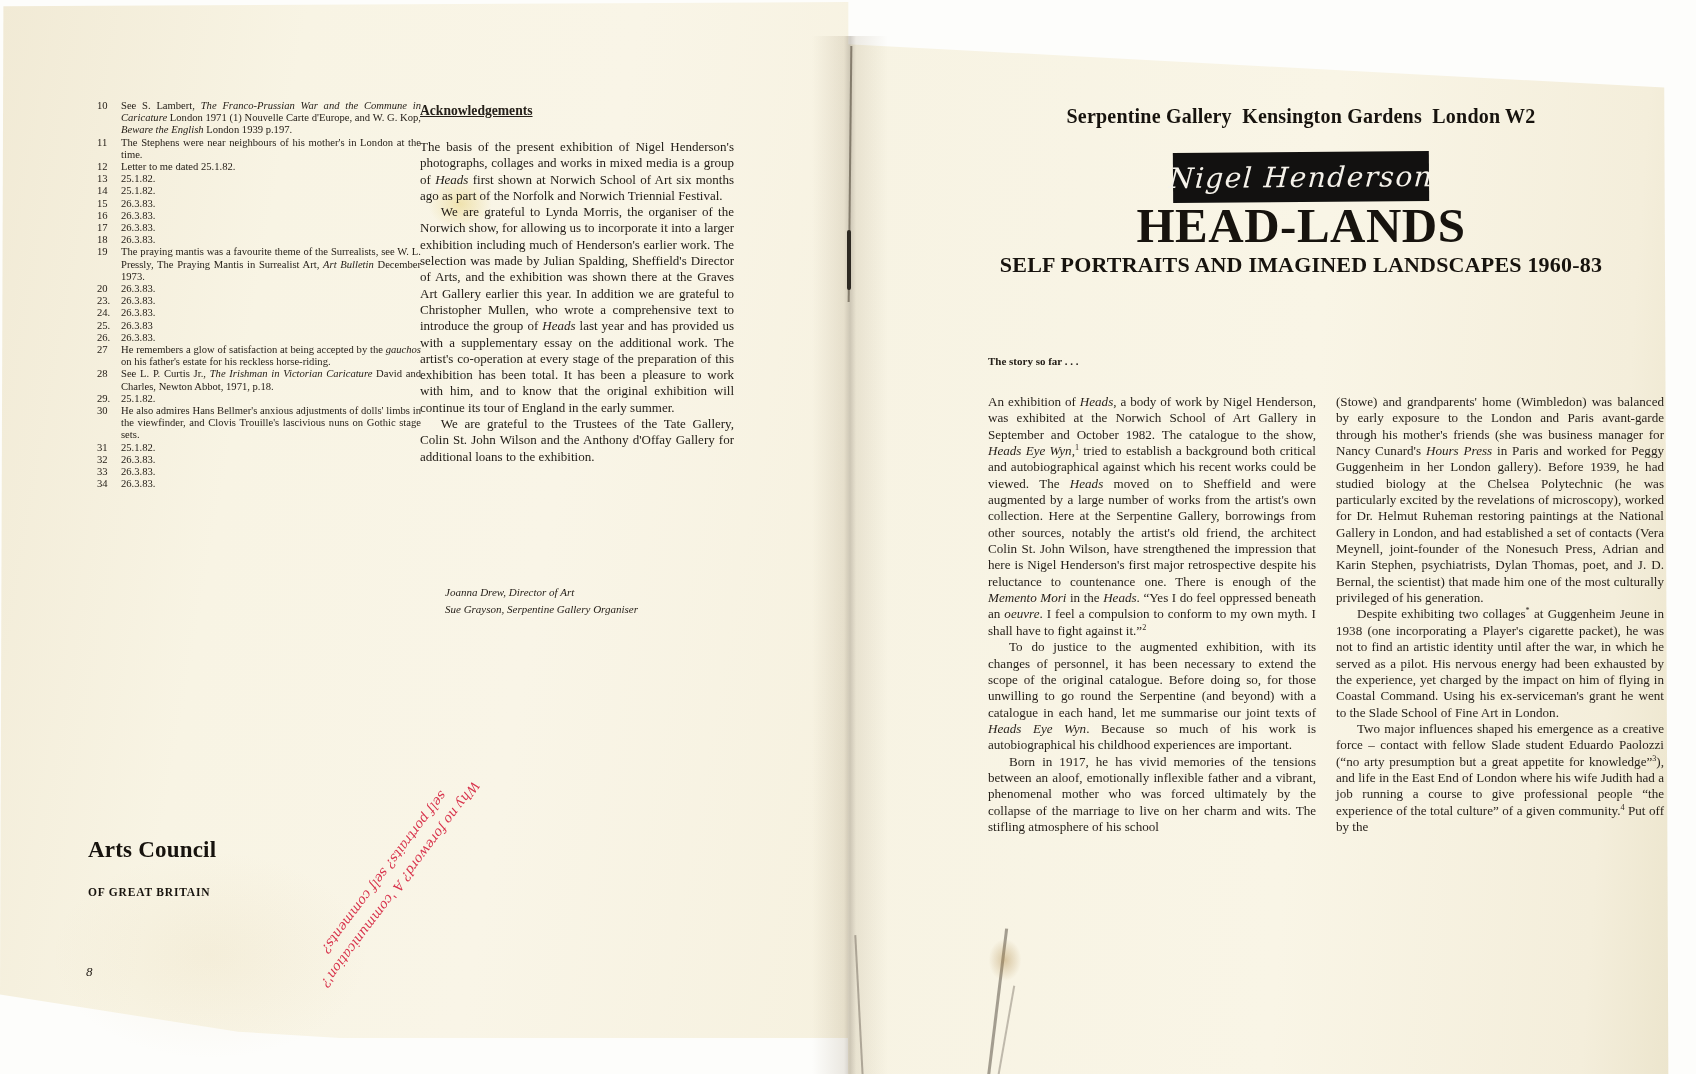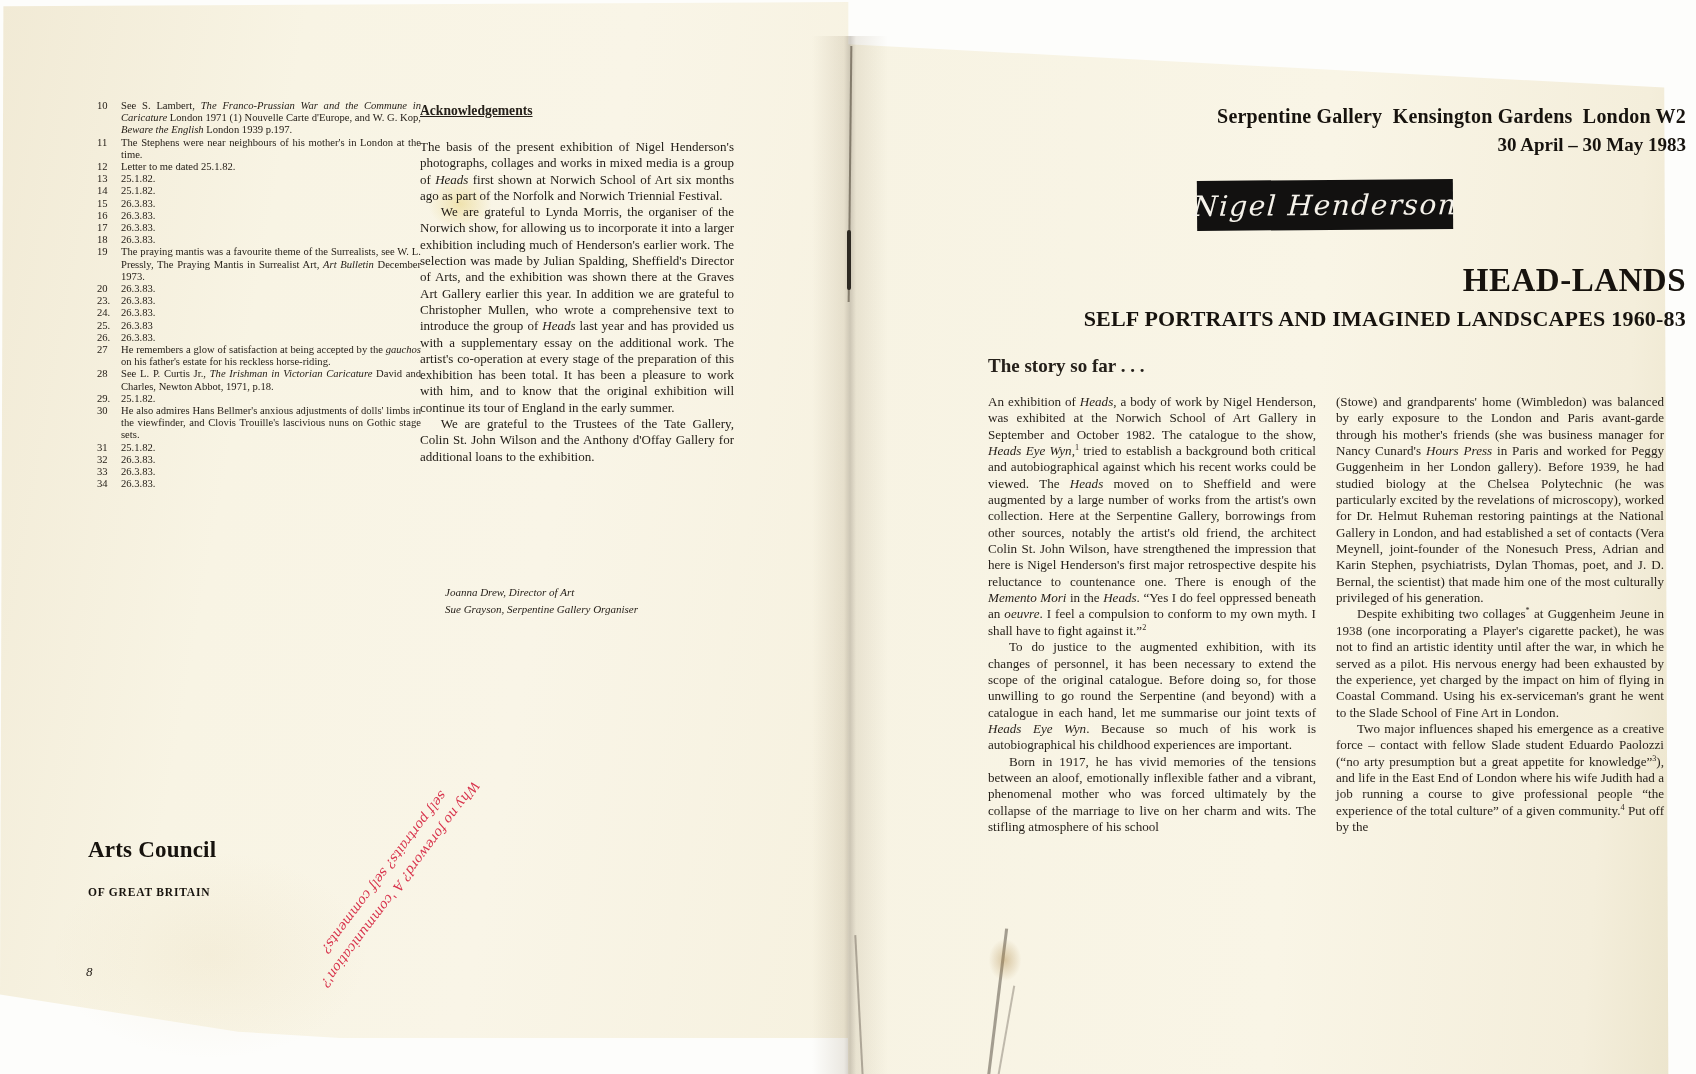--- a/index.html
+++ b/index.html
@@ -63,35 +63,35 @@
   .page-number{position:absolute;left:86px;top:964px;font-style:italic;font-size:13px;}
 
   .red-note{
     position:absolute;left:242px;top:858px;width:300px;
     transform:rotate(127deg);transform-origin:center;
     color:#d5203d;font-style:italic;font-size:13px;line-height:20px;
     text-align:center;font-family:"DejaVu Serif",serif;opacity:.9;
   }
 
   
-  .rp-header{position:absolute;left:964px;top:104px;width:722px;text-align:right;color:#17130e;}
+  .rp-header{position:absolute;left:940px;top:104px;width:722px;text-align:center;color:#17130e;}
   .venue{font-weight:bold;font-size:20px;letter-spacing:.2px;line-height:24px;}
   .dates{font-weight:bold;font-size:19px;margin-top:5px;line-height:23px;}
   .sig-plate{
     margin:24px auto 0 auto;width:256px;height:50px;background:#121110;
     display:flex;align-items:center;justify-content:center;transform:rotate(-.4deg);
   }
   .sig-text{
     color:#f5f2ea;font-family:"DejaVu Serif",serif;font-style:italic;
     font-size:28px;letter-spacing:1.5px;transform:skewX(-4deg);white-space:nowrap;
   }
-  .big-title{font-weight:bold;font-size:33px;letter-spacing:.5px;margin-top:30px;line-height:40px;}
+  .big-title{font-weight:bold;font-size:49px;letter-spacing:.5px;margin-top:4px;line-height:40px;}
   .sub-title{font-weight:bold;font-size:22px;letter-spacing:.2px;margin-top:7px;line-height:24px;}
 
-  .story-heading{position:absolute;left:988px;top:355px;font-weight:bold;font-size:19px;color:#25201a;}
+  .story-heading{position:absolute;left:988px;top:355px;font-weight:bold;font-size:11px;color:#25201a;}
 
   .col{position:absolute;top:394px;width:328px;color:#241e18;}
   .col p{margin:0;font-size:13.1px;line-height:16.35px;text-align:justify;}
   .col p + p{text-indent:1.6em;}
   .col-1{left:988px;}
   .col-2{left:1336px;}
   sup{font-size:.62em;vertical-align:super;line-height:0;}
 </style>
 </head>
 <body>
@@ -256,21 +256,20 @@
 
 <div class="page-number">8</div>
 
 <div class="red-note">
   <div>Why no foreword? A 'communication'?</div>
   <div>self portraits? self comments?</div>
 </div>
 
 <div class="rp-header">
   <div class="venue">Serpentine Gallery&nbsp; Kensington Gardens&nbsp; London W2</div>
-  <div class="dates">30 April – 30 May 1983</div>
   <div class="sig-plate">
     <span class="sig-text">Nigel Henderson</span>
   </div>
   <div class="big-title">HEAD-LANDS</div>
   <div class="sub-title">SELF PORTRAITS AND IMAGINED LANDSCAPES 1960-83</div>
 </div>
 
 <div class="story-heading">The story so far . . .</div>
 
 <div class="col col-1">

